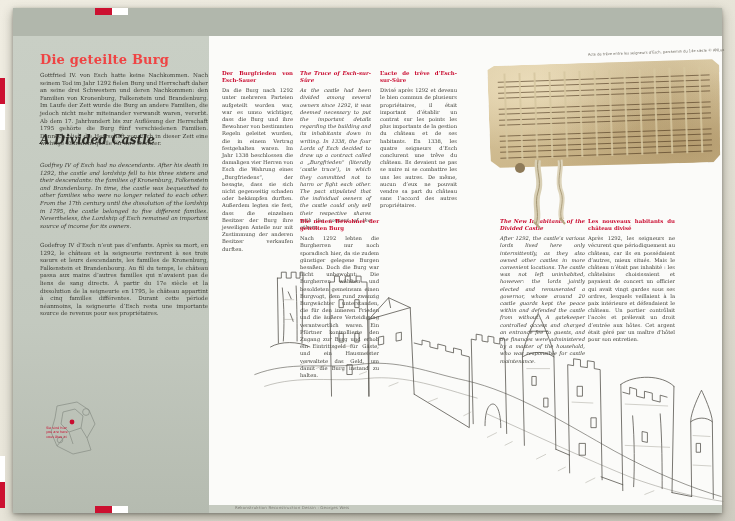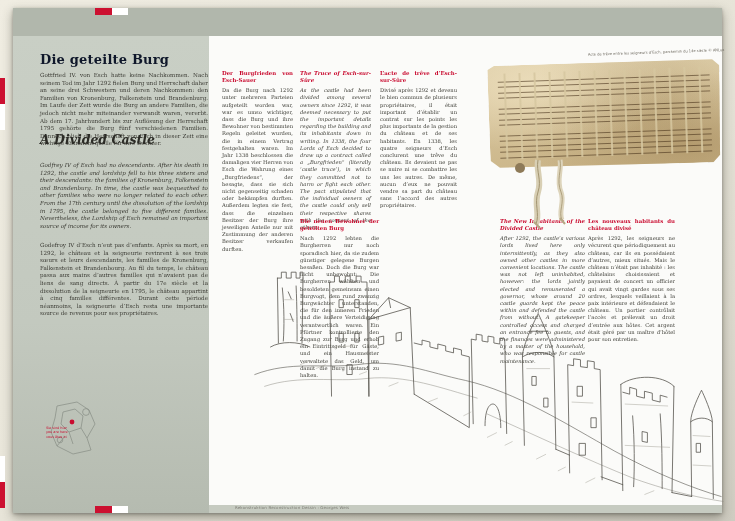--- a/index.html
+++ b/index.html
@@ -11,21 +11,21 @@
   .topband{position:absolute;left:0;top:0;width:709px;height:28px;background:#b1b7ac;}
   .bottomband{position:absolute;left:0;bottom:0;width:709px;height:8px;background:#c6cbc1;}
   .leftcol{position:absolute;left:0;top:28px;width:196px;height:477px;
     background:linear-gradient(#c9cfc5 0%,#c3c9bf 60%,#b5bbb0 100%);}
   
   .mark{position:absolute;}
   .mark.red{background:#cc1030;}
   .mark.white{background:#ffffff;}
   
   .lc{position:absolute;left:27px;width:168px;color:#33332d;}
-  .lc h1{font-size:13px;font-weight:bold;letter-spacing:.2px;margin:0;color:#0f172a;}
+  .lc h1{font-size:13px;font-weight:bold;letter-spacing:.2px;margin:0;color:#ef4444;}
   .lc h2{font-size:12.5px;font-weight:bold;font-style:italic;margin:0;color:#2b2b26;}
   .lc p{font-size:5.6px;line-height:7.6px;margin:0;text-align:justify;color:#3a3a33;}
   .lc p.it{font-style:italic;}
   
   .art{position:absolute;color:#3a3a33;}
   .art .h{color:#c90b2f;font-weight:bold;font-size:5.4px;line-height:6.6px;margin:0 0 4px 0;}
   .art .h.it{font-style:italic;}
   .art p{font-size:5.2px;line-height:7.2px;margin:0;text-align:justify;}
   .art p.it{font-style:italic;}
   

